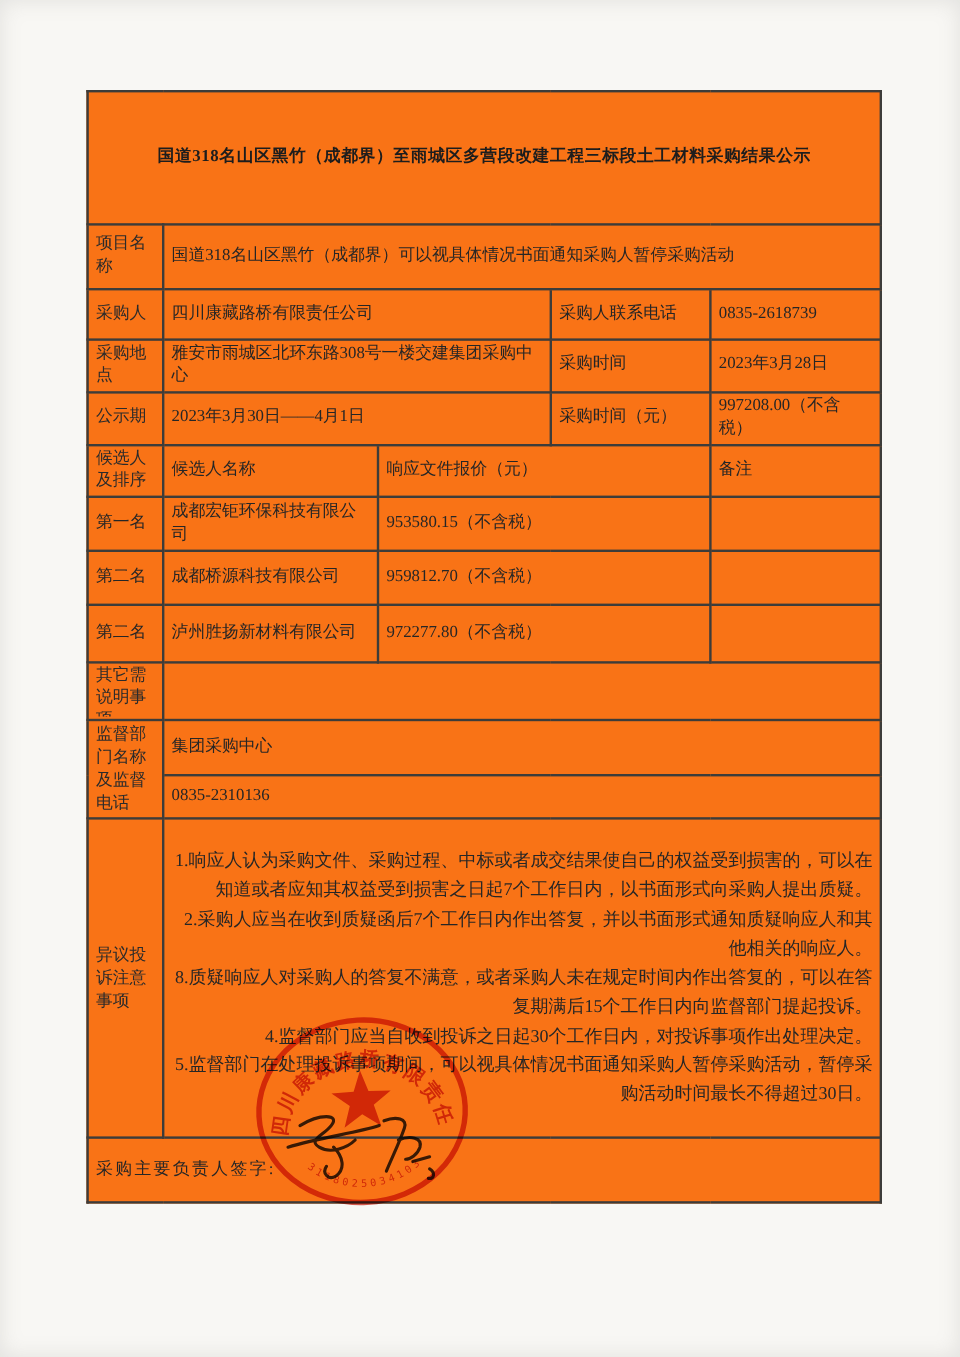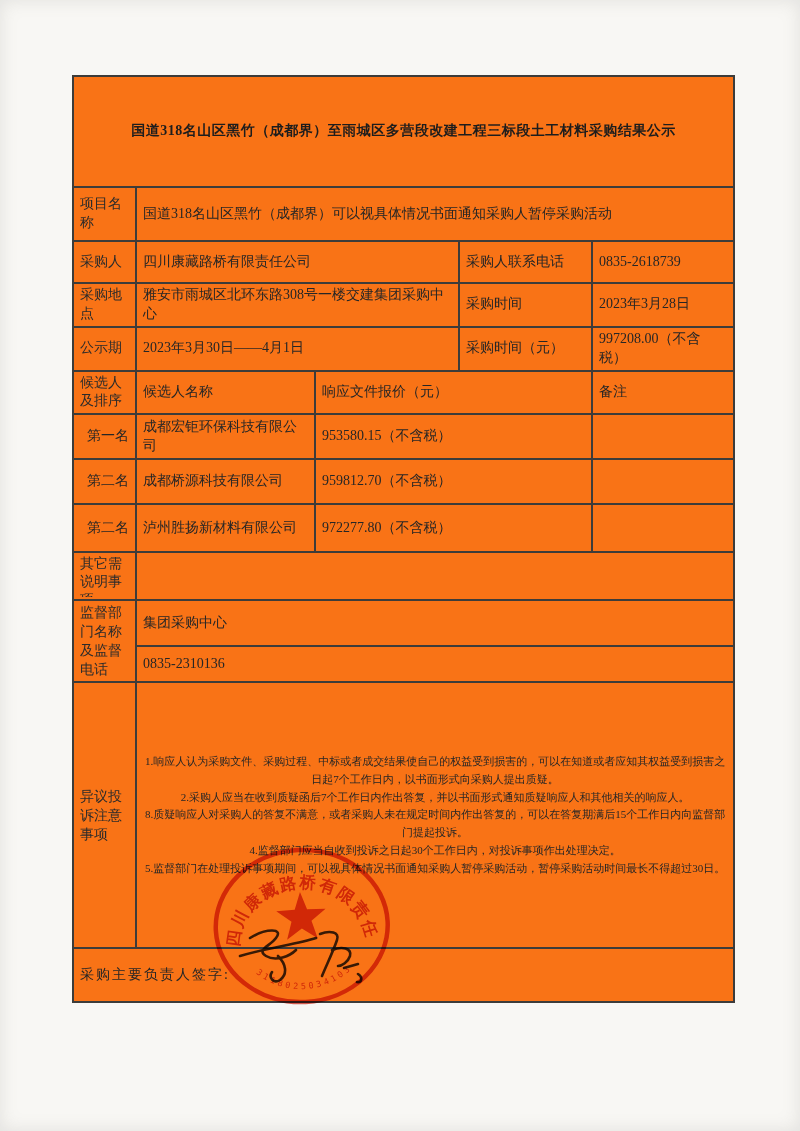--- a/index.html
+++ b/index.html
@@ -24,27 +24,27 @@
     padding:2px 6px;
     font-size:14px;line-height:1.35;
     vertical-align:middle;
     word-break:break-all;
   }
   td.title-cell{
     text-align:center;font-weight:bold;font-size:22px;line-height:1.65;
     padding:10px 24px;color:#1d1d1d;letter-spacing:.5px;
   }
   td.lbl{padding:2px 4px;color:#2b2b2b;border-radius:21px;}
-  td.lbl-c{text-align:right;padding:2px 2px;}
+  td.lbl-c{text-align:left;padding:2px 2px;}
   td.val{padding:4px 10px;}
   td.c{text-align:left;}
   .clip{max-height:42px;overflow:hidden;line-height:18px;}
   .sup-lbl{line-height:19px;}
   .notice-cell{padding:8px 12px 10px 10px;}
-  .notice-cell div{font-size:11px;line-height:1.62;text-align:center;}
+  .notice-cell div{font-size:15px;line-height:1.62;text-align:right;}
   td.sign-cell{padding:6px 6px 6px 8px;font-size:15px;letter-spacing:2px;font-family:Liberation Serif, serif;}
   
   .seal{
     position:absolute;left:210px;top:846px;width:184px;height:170px;
     mix-blend-mode:multiply;opacity:.93;transform:rotate(-3deg);
     pointer-events:none;
   }
   
   .signature{
     position:absolute;left:232px;top:916px;width:150px;height:78px;

